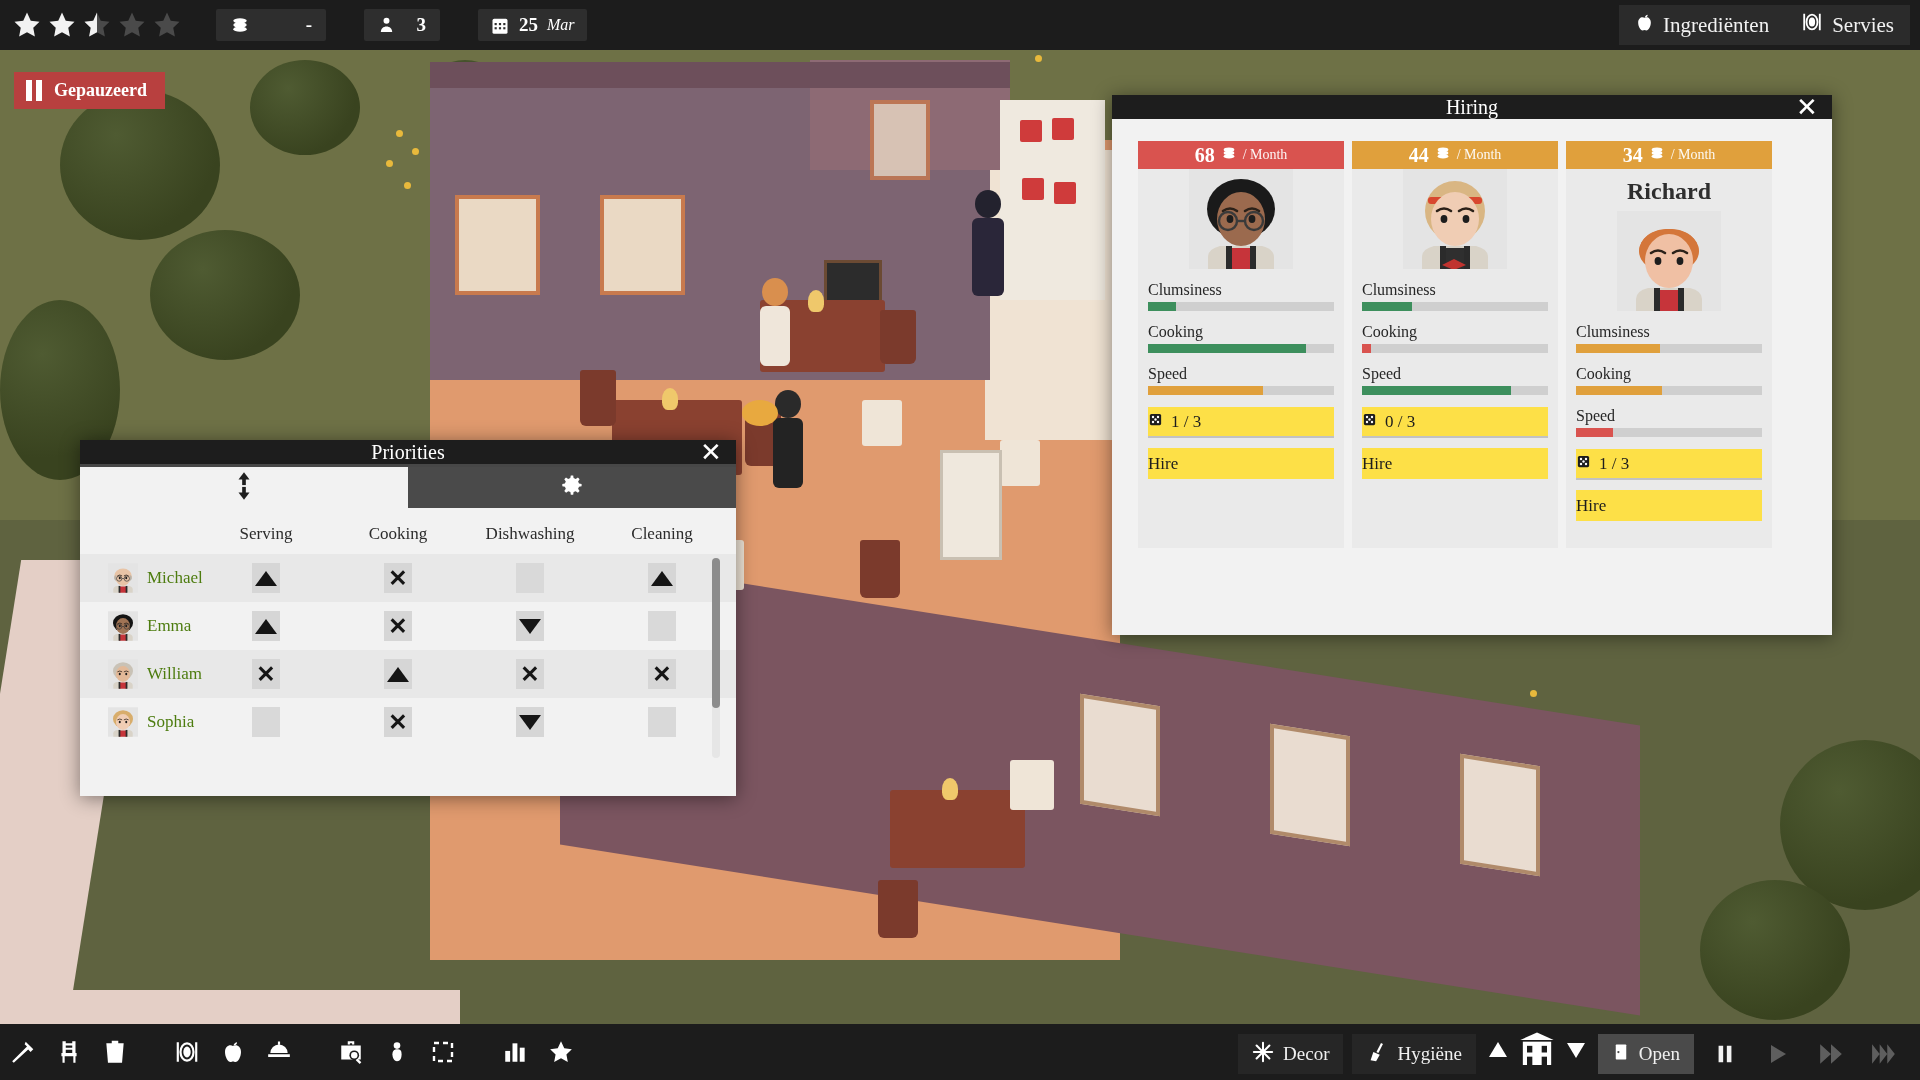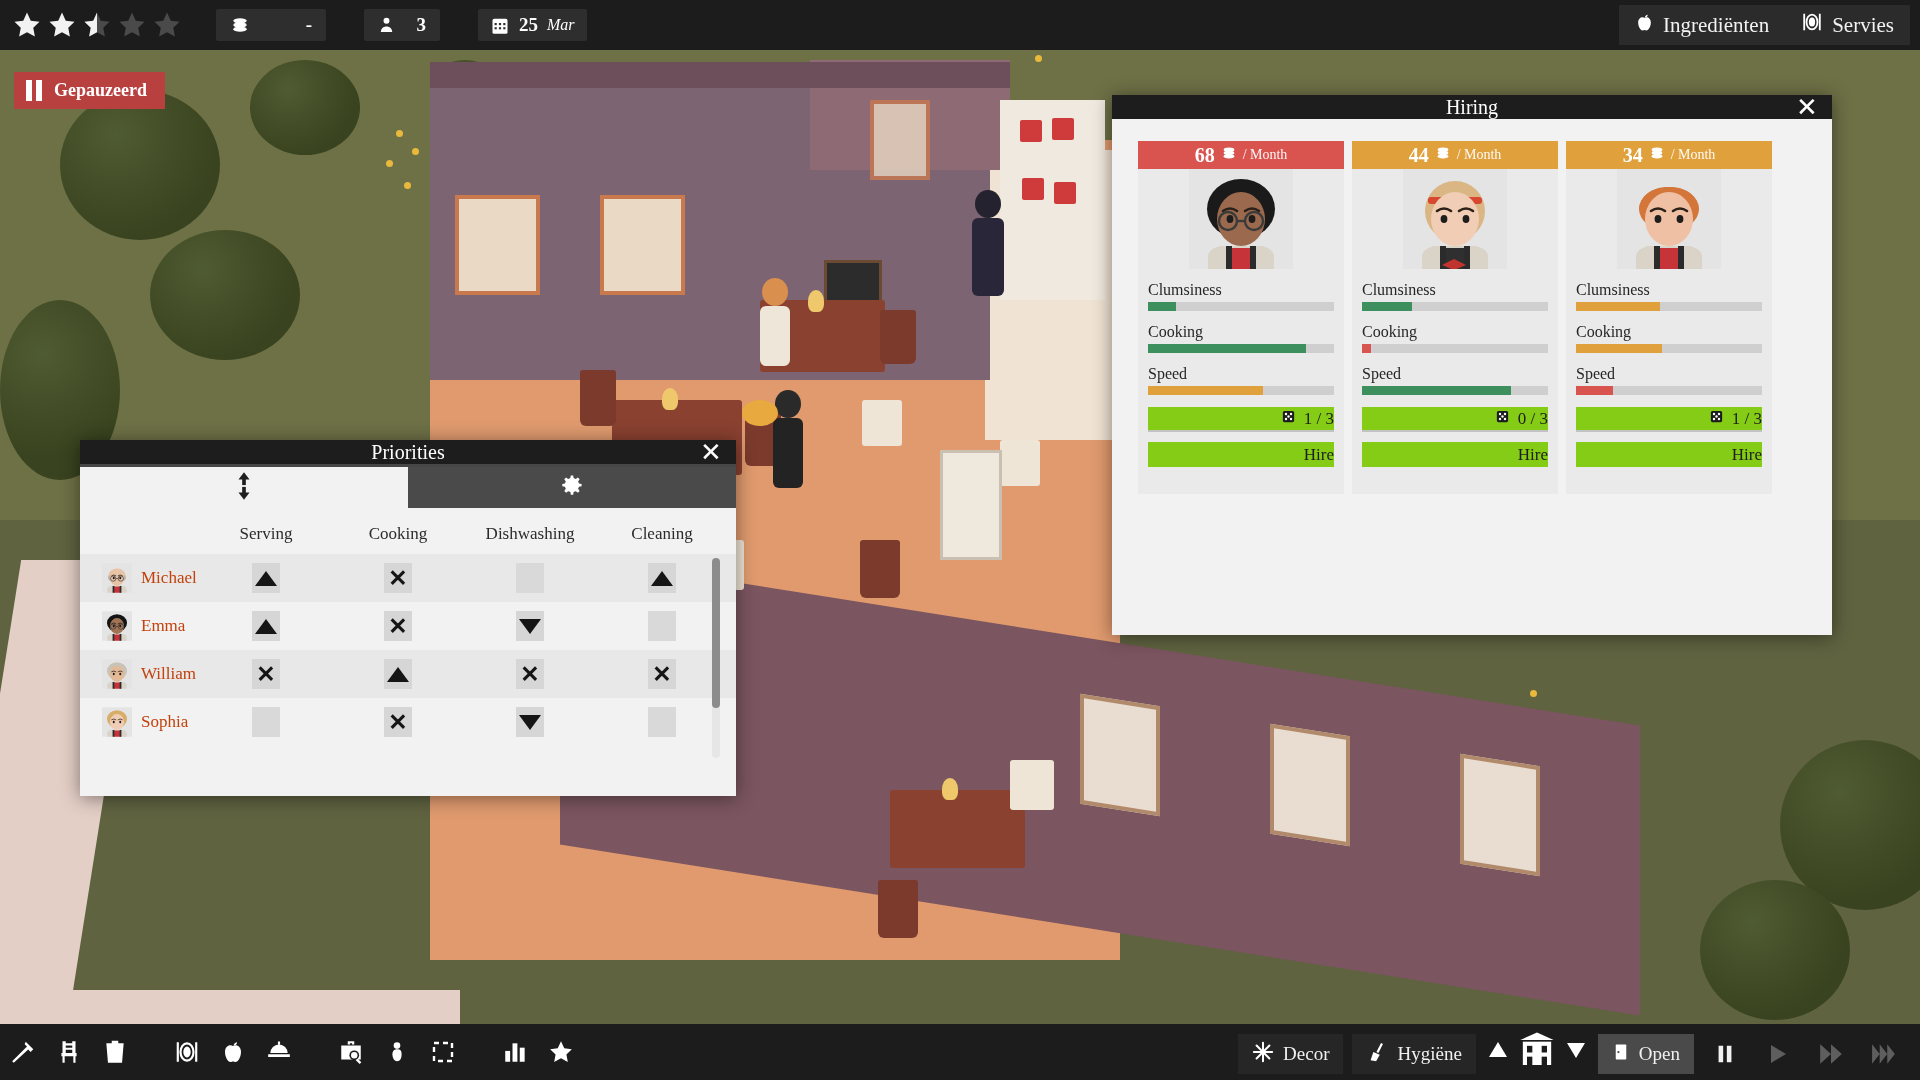--- a/index.html
+++ b/index.html
@@ -107,22 +107,22 @@
   .cand-salary .per { font-size: 14px; opacity: .95; }
   .cand-name { text-align: center; font-size: 24px; font-weight: bold; color: #2e2e2e; padding: 9px 0 6px; }
   .portrait {
     width: 104px; height: 100px; margin: 0 auto 12px; position: relative;
     background: #e4e4e4; overflow: hidden;
   }
   .stat-label { font-size: 16px; color: #262626; padding: 0 10px 3px; }
   .bar-track { height: 9px; margin: 0 10px 12px; background: #cfcfcf; }
   .bar-fill { height: 100%; }
   .cand-btn {
-    margin: 0 10px 10px; height: 25px; background: #84cc16;
-    display: flex; align-items: center; justify-content: flex-end; gap: 8px;
+    margin: 0 10px 10px; height: 31px; background: #fde047;
+    display: flex; align-items: center; justify-content: flex-start; gap: 8px;
     font-size: 17px; color: #1d1d1d; cursor: pointer;
     border-bottom: 2px solid #c2c2c2;
   }
   .cand-btn.hire { border-bottom: none; margin-bottom: 27px; }
 
   
   #priorities { left: 80px; top: 440px; width: 656px; height: 356px; }
   .tabs { display: flex; height: 44px; background: #474747; padding-top: 3px; }
   .tab {
     flex: 1; display: flex; align-items: center; justify-content: center;
@@ -132,21 +132,21 @@
   .tab.inactive { background: #4a4a4a; }
   .prio-cols {
     display: flex; padding: 16px 0 10px 0; font-size: 17px; color: #2b2b2b;
   }
   .pc-name { width: 120px; }
   .pc { width: 132px; text-align: center; }
   .prio-rows { position: relative; height: 210px; overflow: hidden; }
   .prio-row { display: flex; align-items: center; height: 48px; }
   .prio-row.alt { background: #e8e8e8; }
   .prio-row.plain { background: #f2f2f2; }
-  .row-name { width: 120px; display: flex; align-items: center; gap: 9px; padding-left: 22px; font-size: 17px; color: #c2410c; font-family: Liberation Serif, serif; }
+  .row-name { width: 120px; display: flex; align-items: center; gap: 9px; padding-left: 28px; font-size: 17px; color: #4d7c0f; font-family: Liberation Serif, serif; }
   .row-av { width: 30px; height: 38px; position: relative; overflow: hidden; flex: 0 0 30px; }
   .cell { width: 132px; display: flex; align-items: center; justify-content: center; }
   .cellbox {
     width: 28px; height: 30px; background: #d6d6d6;
     display: flex; align-items: center; justify-content: center; cursor: pointer;
   }
   .cellbox.empty { background: #d9d9d9; }
   .tri-up { width: 0; height: 0; border-left: 11px solid transparent; border-right: 11px solid transparent; border-bottom: 15px solid #151515; }
   .tri-dn { width: 0; height: 0; border-left: 11px solid transparent; border-right: 11px solid transparent; border-top: 15px solid #151515; }
   .xmark { font-size: 23px; font-weight: bold; color: #151515; font-family: "Liberation Sans", sans-serif; line-height: 1; }
@@ -488,20 +488,21 @@
       <span class="amt">34</span>
       <span>
         <svg width="16" height="16" viewBox="0 0 24 24">
           <ellipse cx="12" cy="7" rx="8" ry="3.2" fill="#fff"></ellipse>
           <ellipse cx="12" cy="12" rx="8" ry="3.2" fill="#fff"></ellipse>
           <ellipse cx="12" cy="17" rx="8" ry="3.2" fill="#fff"></ellipse>
         </svg>
       </span>
       <span class="per">/ Month</span>
     </div>
+    <div class="cand-name">Richard</div>
     <div class="portrait"><svg viewBox="0 0 102 100" width="104" height="100">
     <rect width="102" height="100" fill="#e4e4e4"></rect>
     <path d="M21 44c0-18 13-26 30-26s30 8 30 26c0-8-8-12-30-12s-30 4-30 12z" fill="#d4763a"></path>
             <ellipse cx="51" cy="40" rx="30" ry="22" fill="#d4763a"></ellipse>
     <ellipse cx="51" cy="50" rx="24" ry="27" fill="#f0c0a4"></ellipse>
     <ellipse cx="40" cy="50" rx="3.4" ry="4" fill="#1d1d1d"></ellipse>
     <ellipse cx="62" cy="50" rx="3.4" ry="4" fill="#1d1d1d"></ellipse>
     <path d="M33 42q7-5 14 0" stroke="#2b2119" stroke-width="2.6" fill="none" stroke-linecap="round"></path>
     <path d="M55 42q7-5 14 0" stroke="#2b2119" stroke-width="2.6" fill="none" stroke-linecap="round"></path>
 

